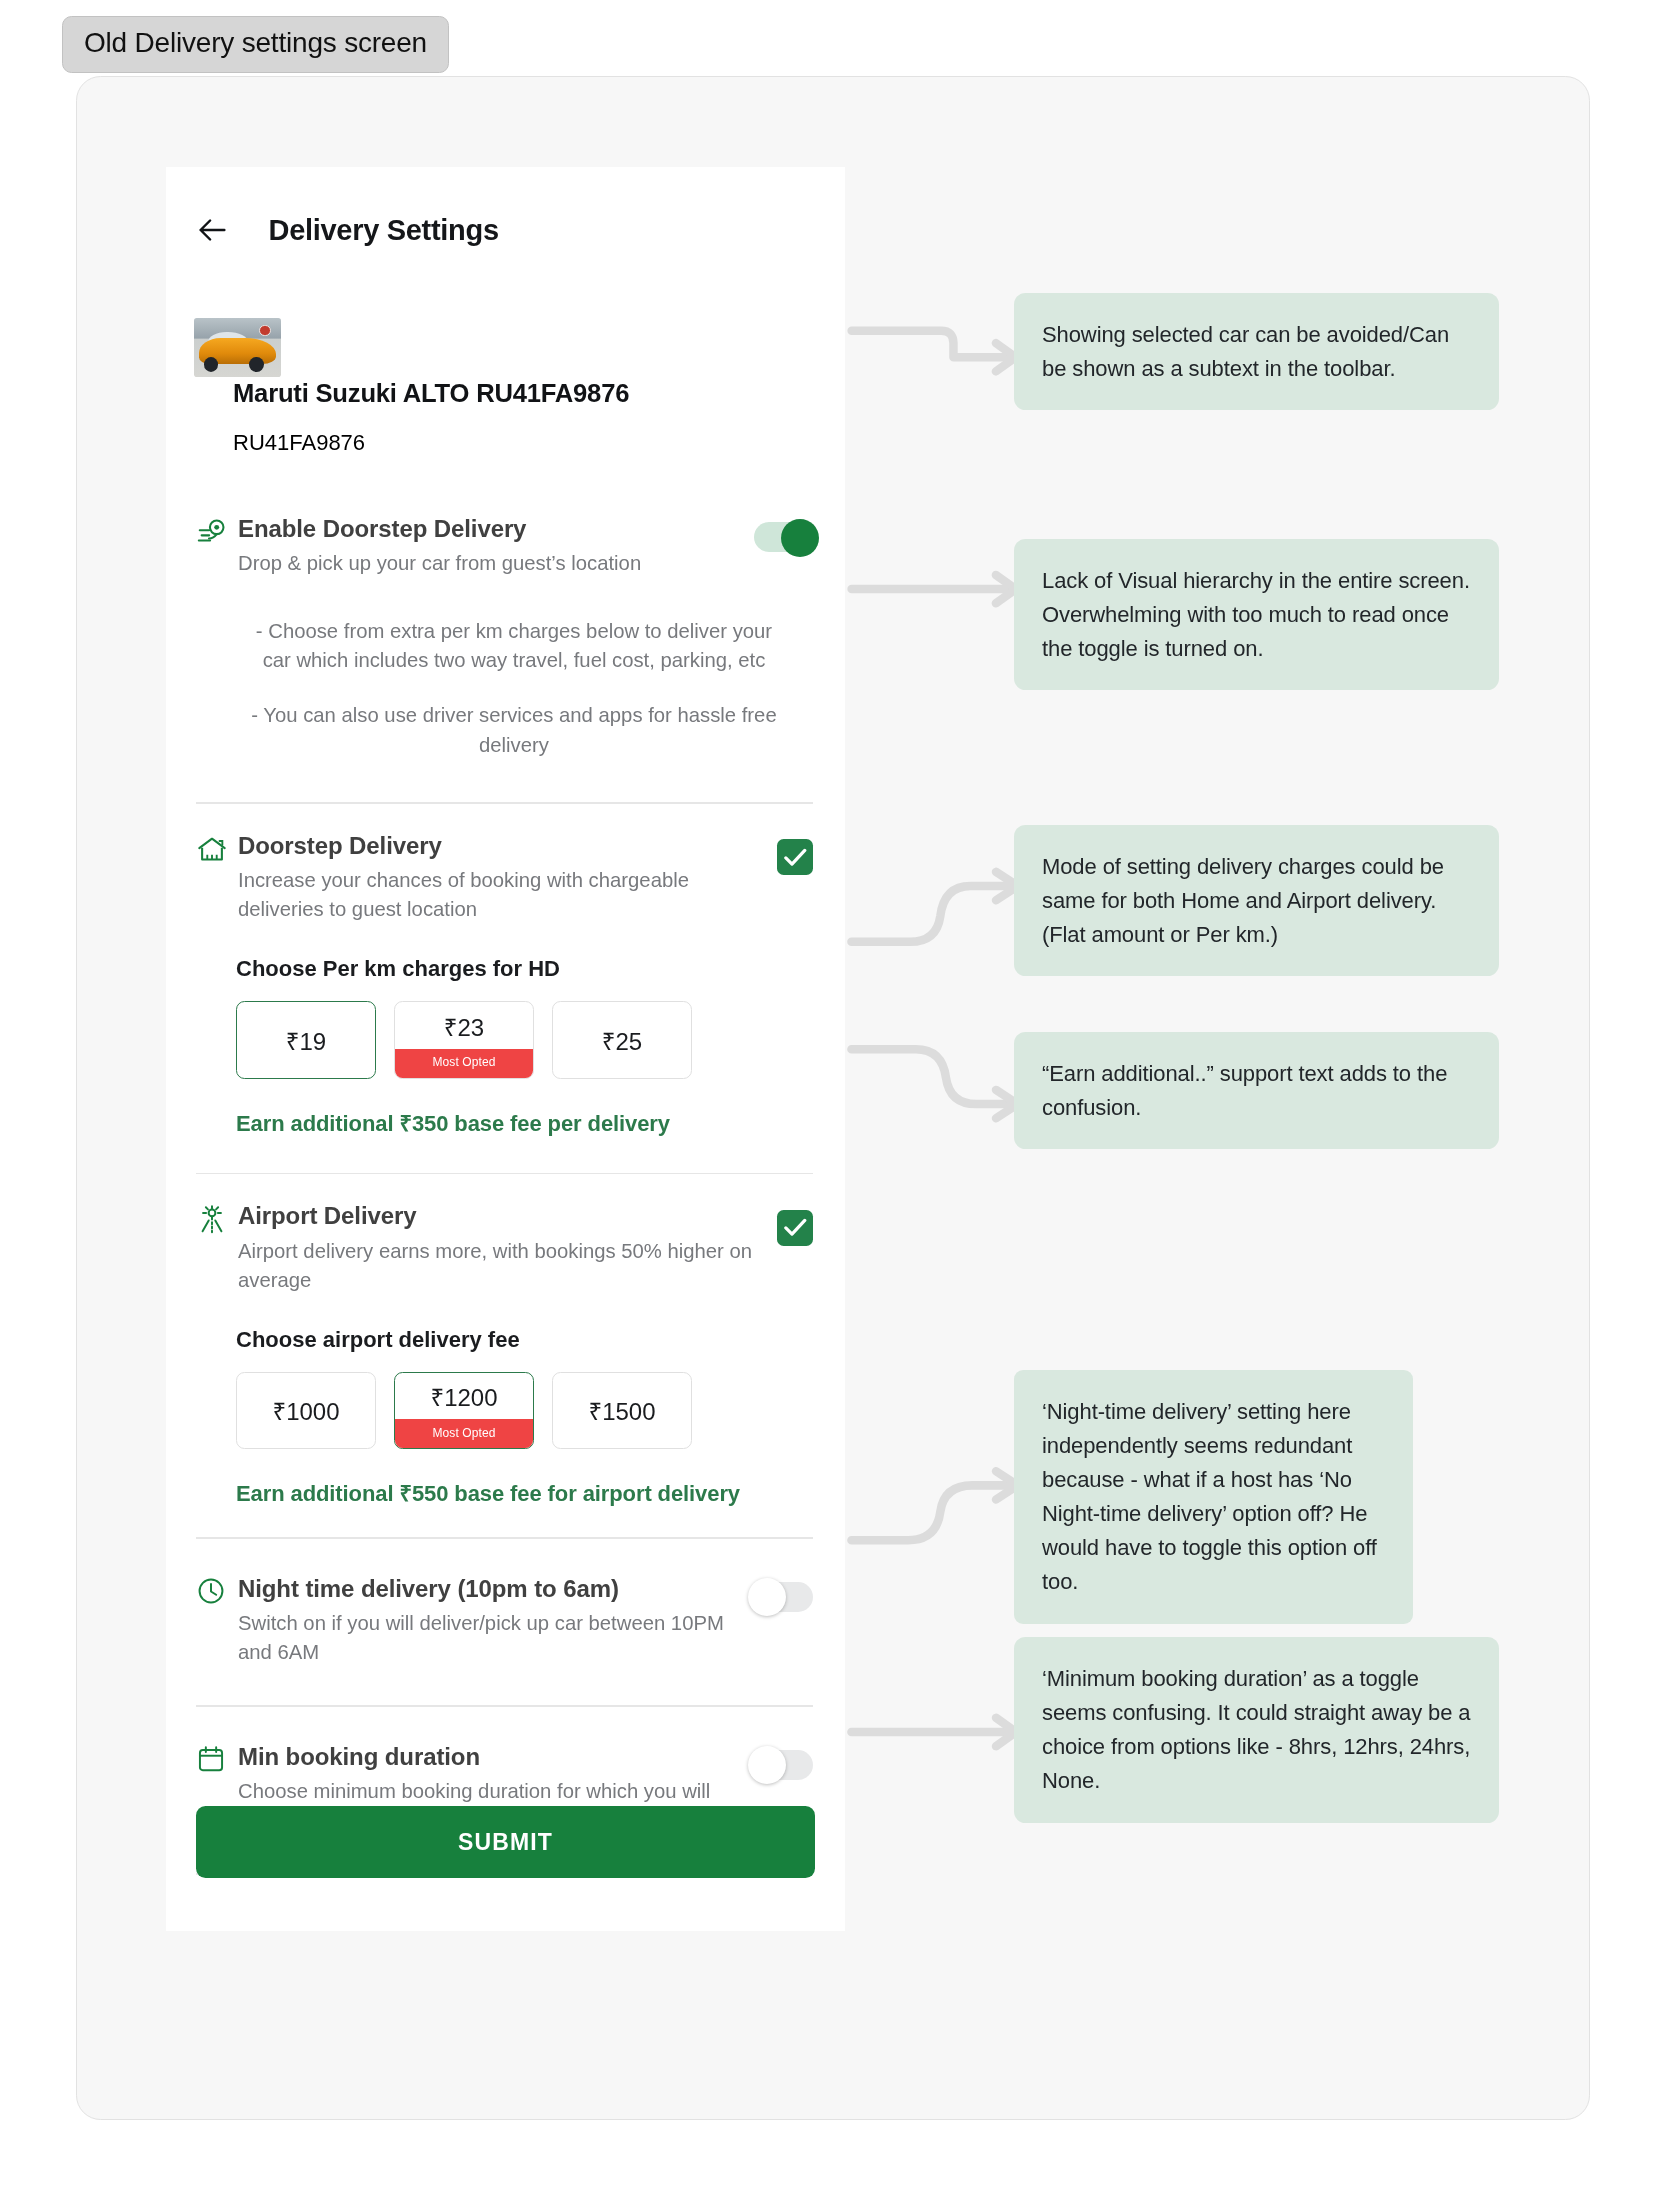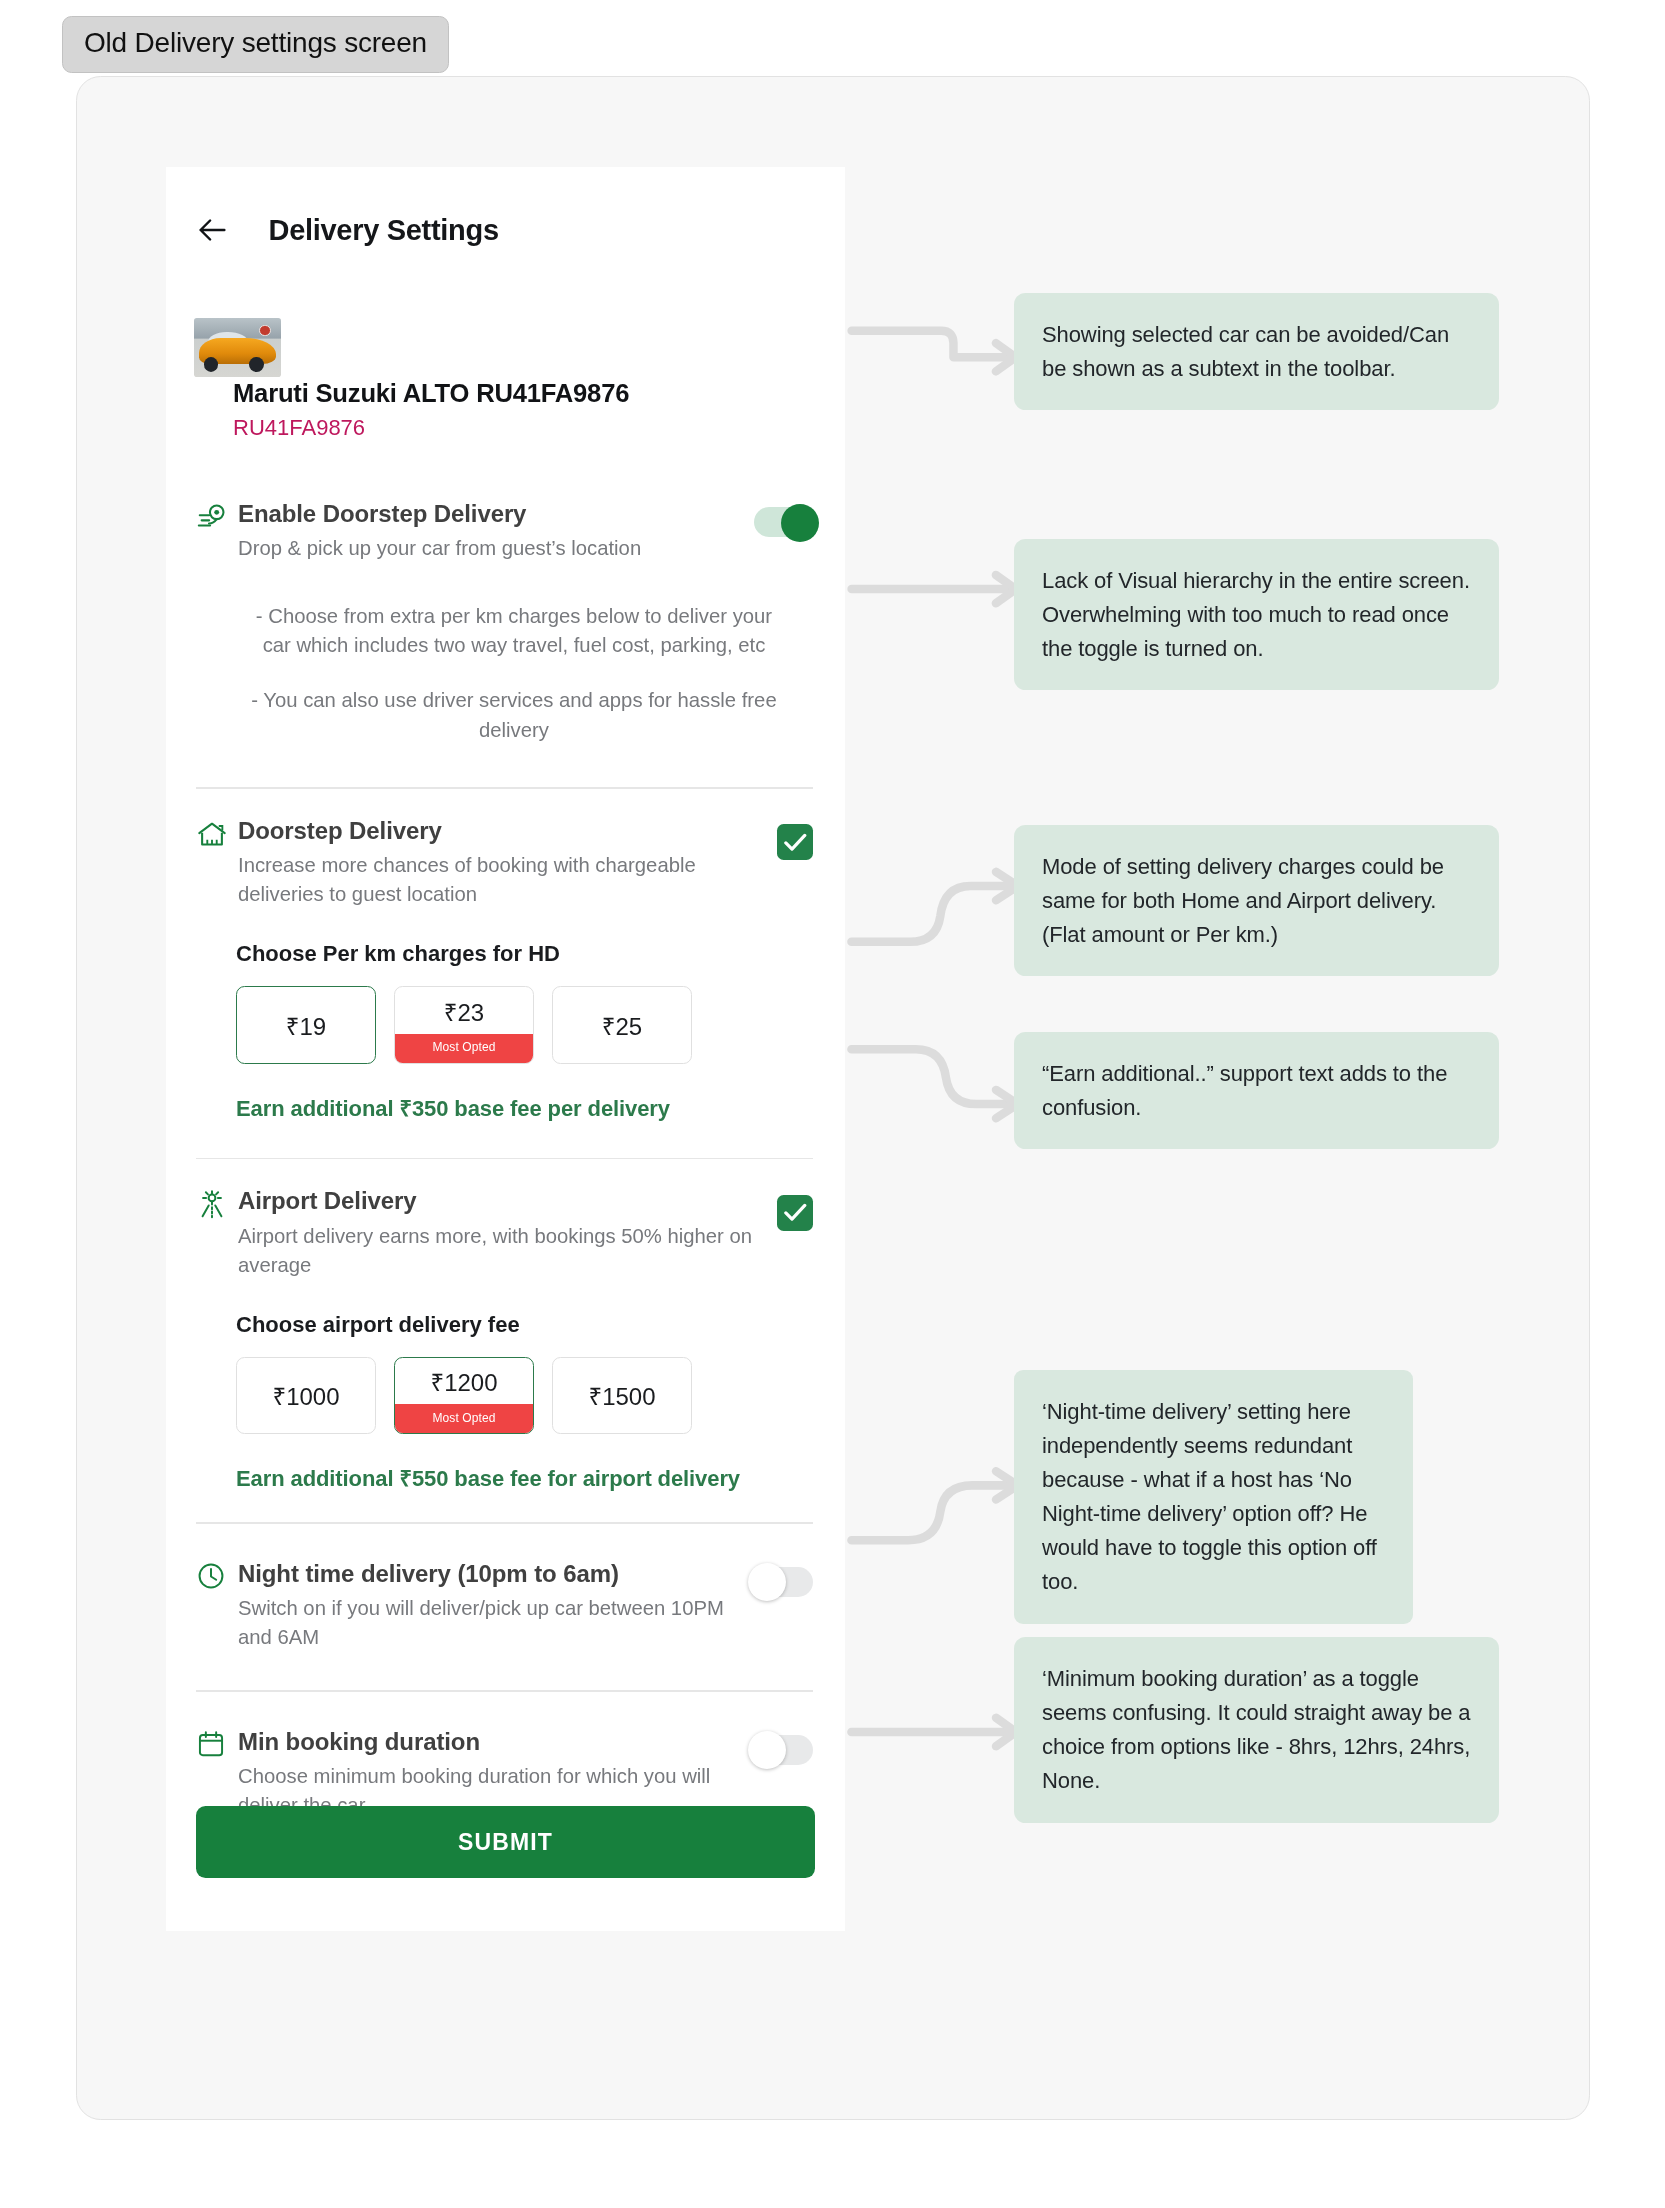--- a/index.html
+++ b/index.html
@@ -69,21 +69,21 @@
     background: #21252a; border-radius: 50%;
   }
   .car-thumb .w1 { left: 11%; }
   .car-thumb .w2 { left: 63%; }
   .car-thumb .sign {
     position: absolute; right: 12%; top: 12%; width: 11.4px; height: 11.4px;
     background: #c23b2e; border-radius: 50%; border: 1.9px solid #e7e7e7;
   }
   .car-text { margin-left: 39px; padding-top: 1.9px; }
   .car-title { font-size: 25.6px; font-weight: 700; color: #111316; letter-spacing: -0.2px; }
-  .car-sub { font-size: 22px; color: #be185d; margin-top: 7px; }
+  .car-sub { font-size: 22px; color: #000000; margin-top: 22px; }
 
   
   .srow { display: flex; align-items: flex-start; }
   .srow .ico { width: 42px; flex: 0 0 42px; padding-top: 1.9px; }
   .srow .body { flex: 1 1 auto; }
   .srow-title { font-size: 24px; color: #404040; font-weight: 700; letter-spacing: -0.1px; }
   .srow-sub { font-size: 20.3px; color: #77797d; margin-top: 6.6px; line-height: 1.43; }
   .srow .ctl { flex: 0 0 auto; padding-top: 7.6px; }
 
   
@@ -214,21 +214,21 @@
         <span class="ico">
           <svg width="32" height="32" viewBox="0 0 34 34" fill="none">
             <path d="M3.5 15L17 5l13.5 10" stroke="#17803d" stroke-width="2.2" stroke-linecap="round" stroke-linejoin="round"></path>
             <path d="M6.5 14.5V27h21V14.5" stroke="#17803d" stroke-width="2.2" stroke-linejoin="round"></path>
             <path d="M12 27v-5M17 27v-5M22 27v-5" stroke="#17803d" stroke-width="2"></path>
             <path d="M25 7.5h3v4" stroke="#17803d" stroke-width="2" stroke-linecap="round"></path>
           </svg>
         </span>
         <div class="body">
           <div class="srow-title">Doorstep Delivery</div>
-          <div class="srow-sub">Increase more chances of booking with chargeable deliveries to guest location</div>
+          <div class="srow-sub">Increase your chances of booking with chargeable deliveries to guest location</div>
         </div>
         <div class="ctl">
           <div class="checkbox">
             <svg width="24.6" height="23" viewBox="0 0 26 24" fill="none">
               <path d="M3 12.5l6.5 6.5L23 4.5" stroke="#fff" stroke-width="3.4" stroke-linecap="round" stroke-linejoin="round"></path>
             </svg>
           </div>
         </div>
       </div>
       <div class="sect-label">Choose Per km charges for HD</div>

